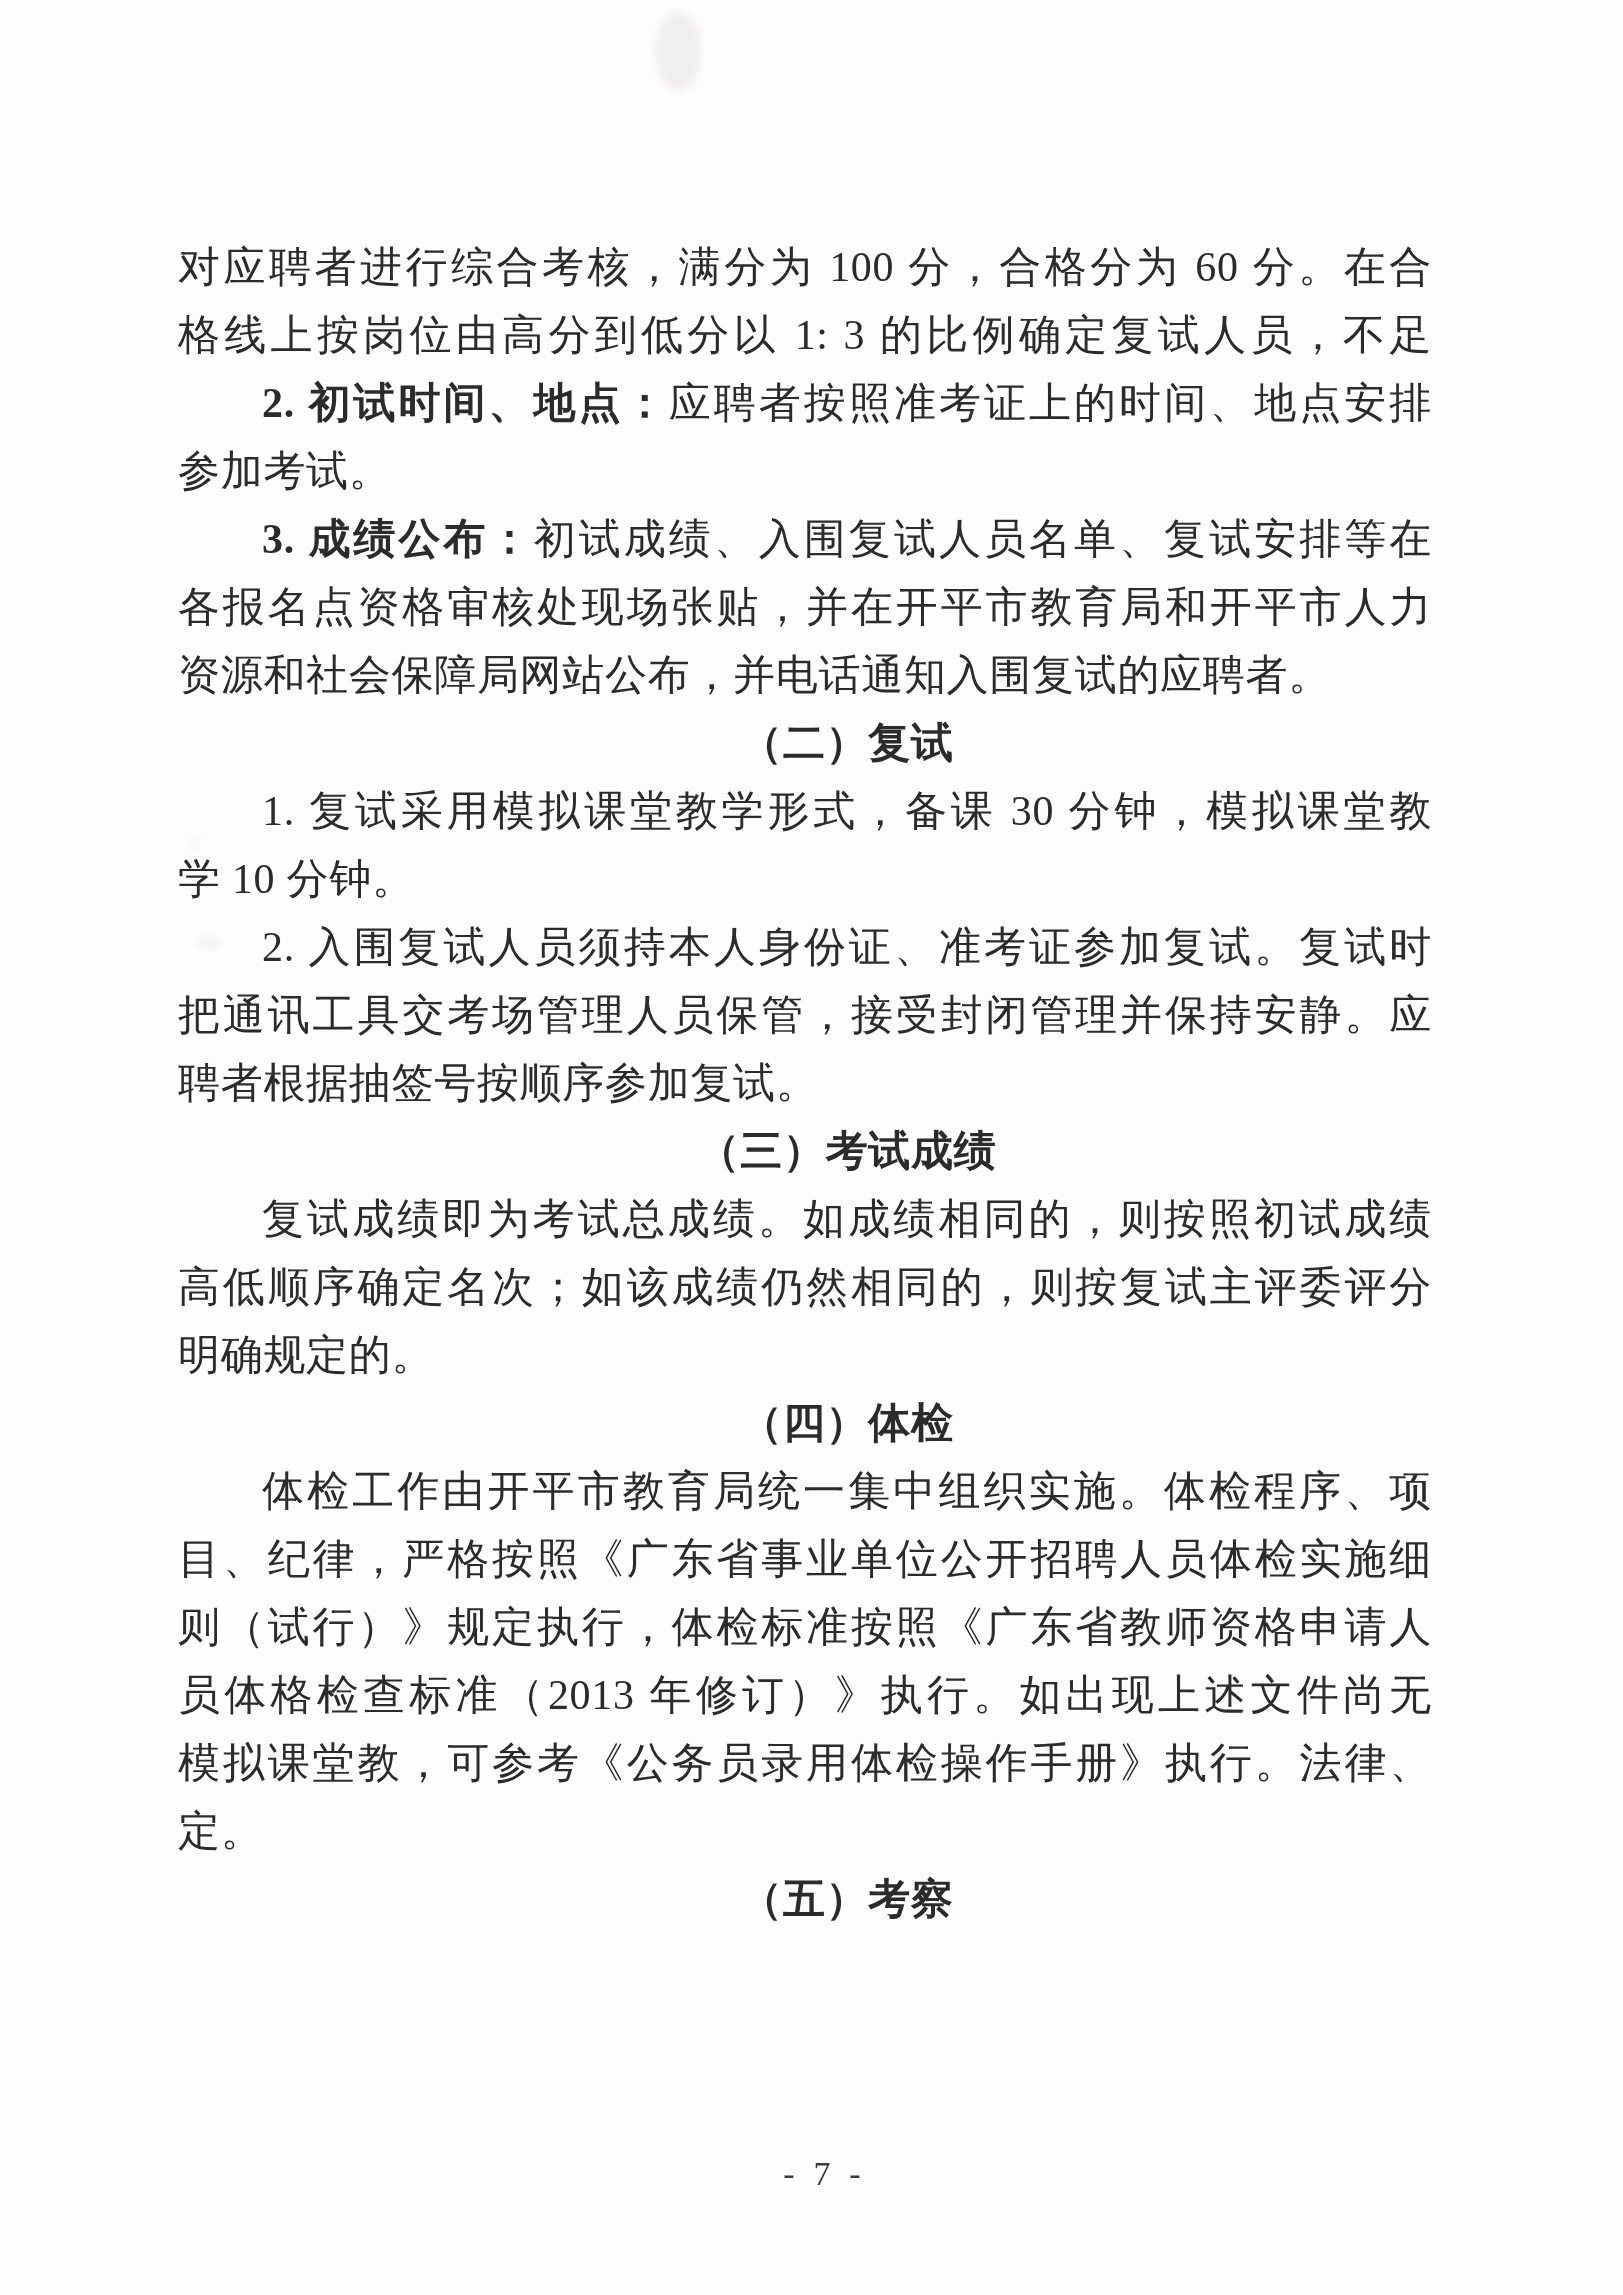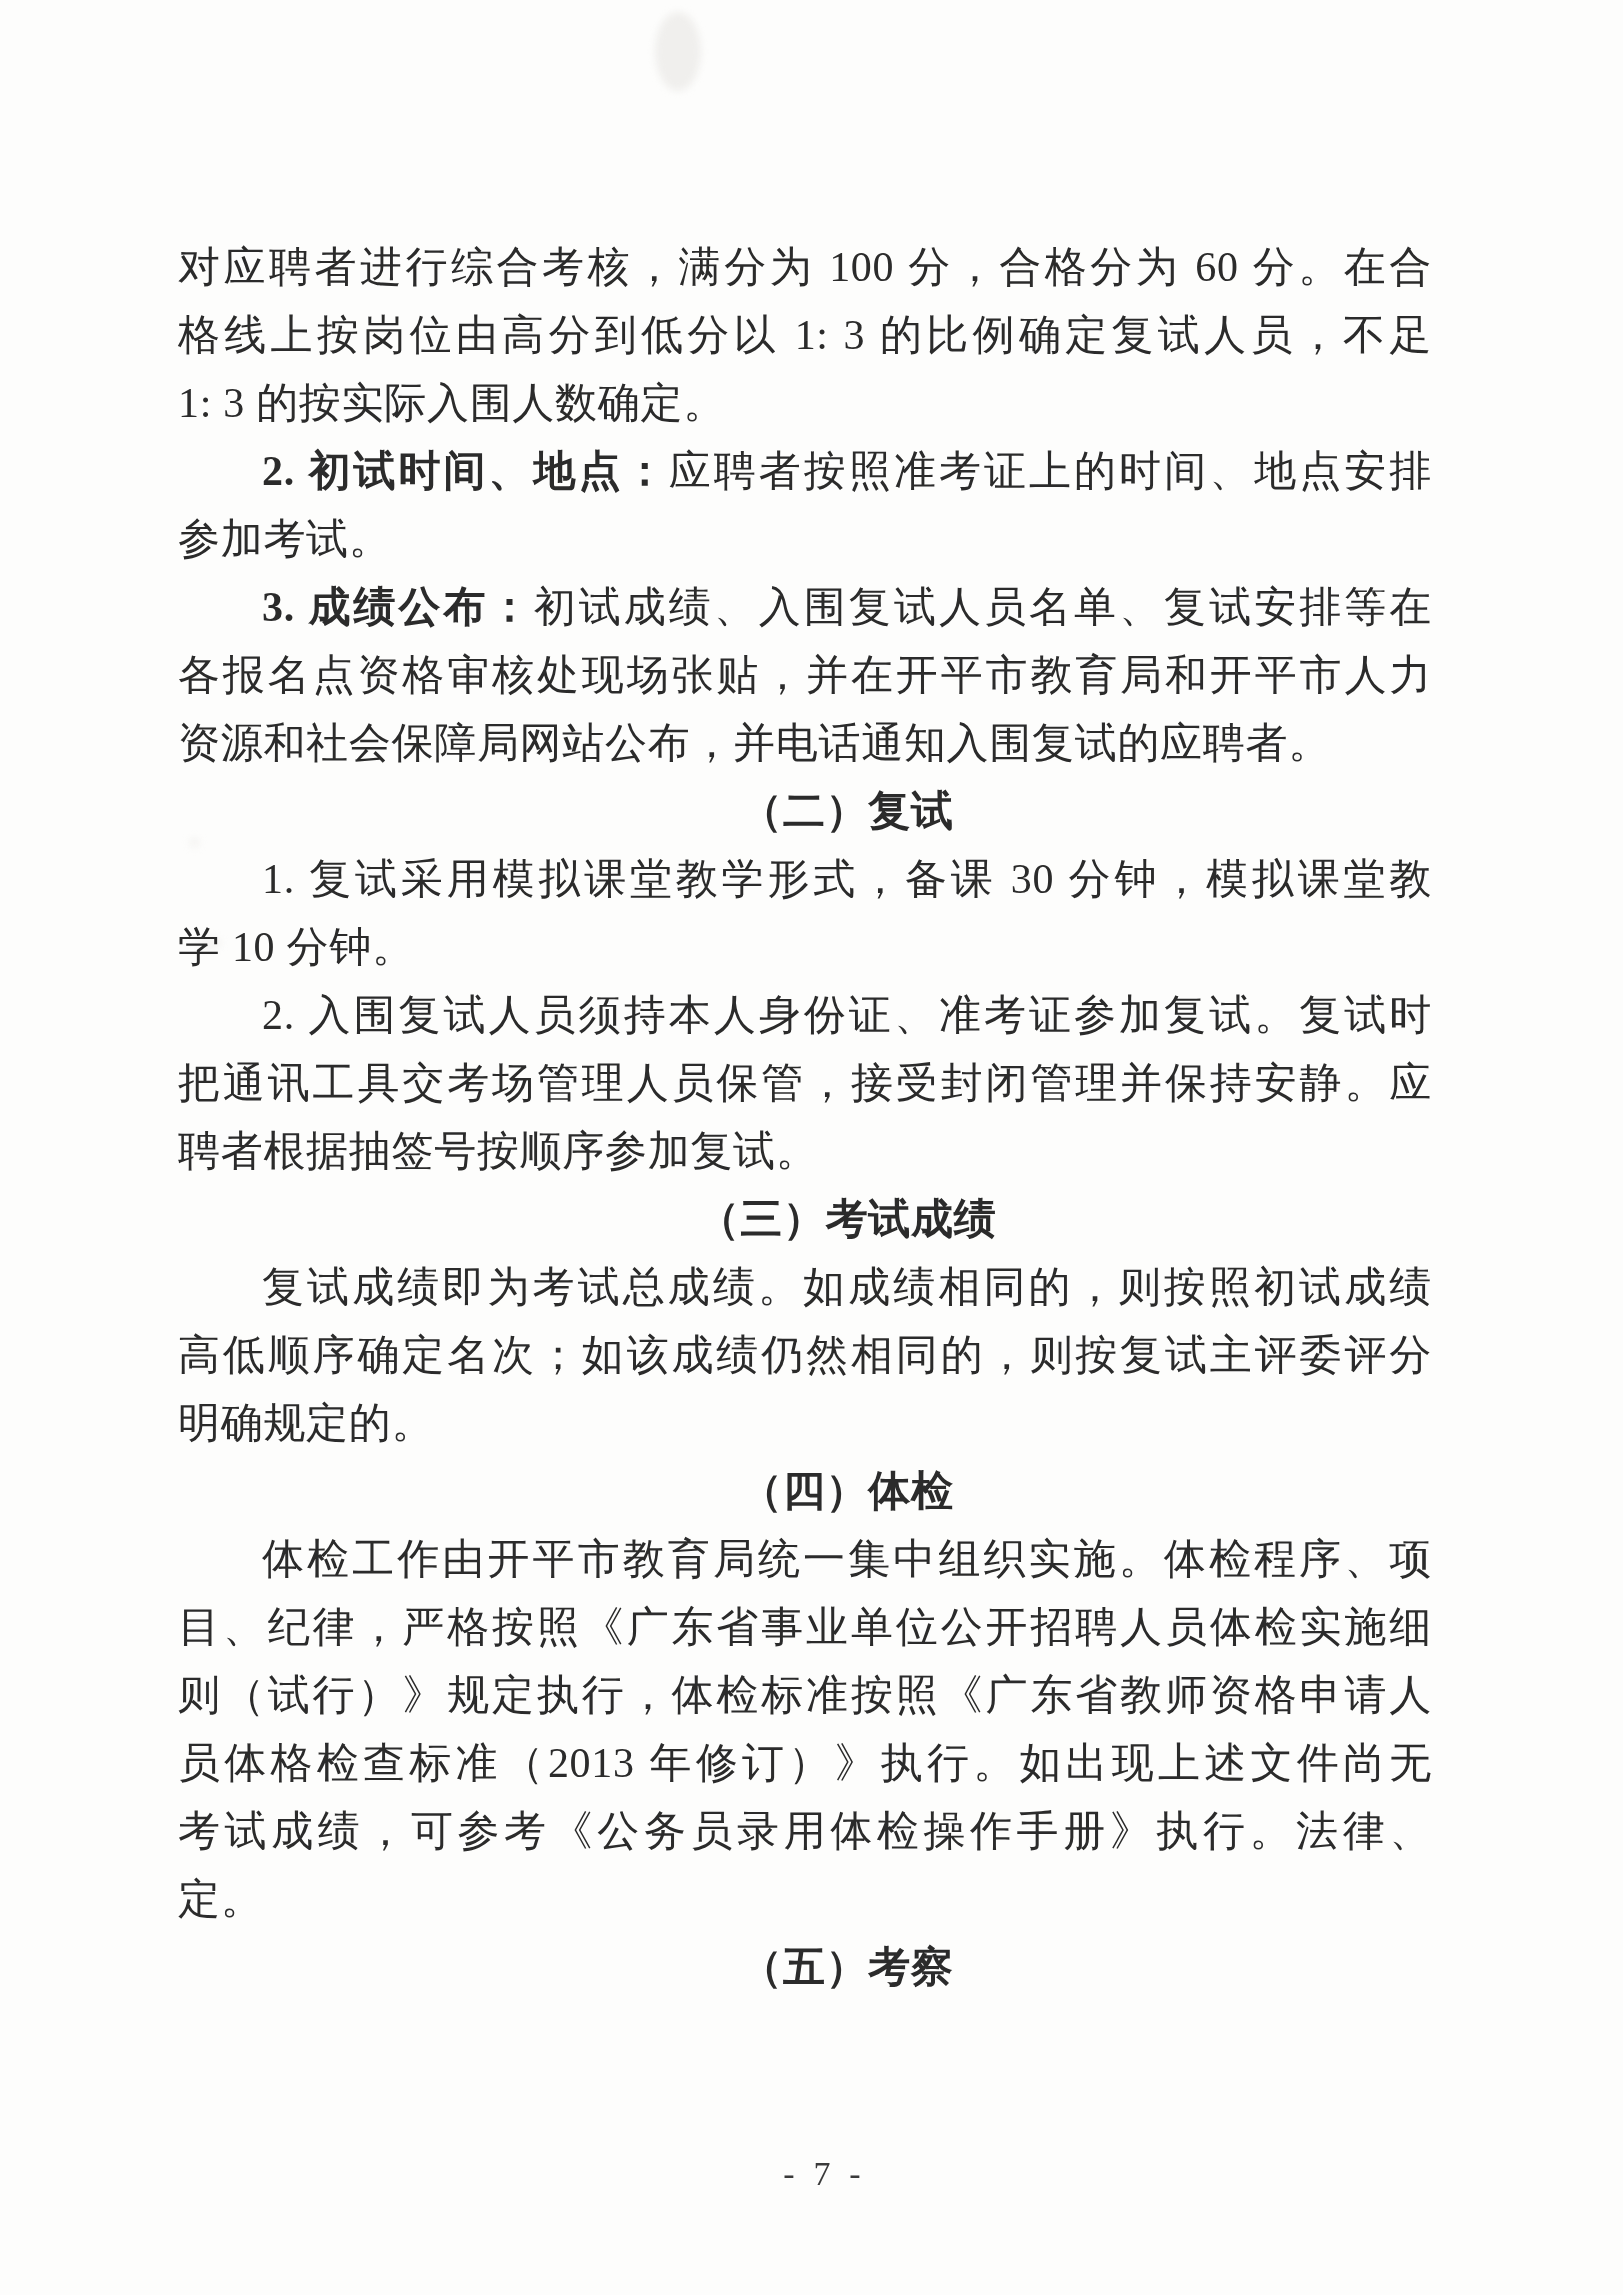--- a/index.html
+++ b/index.html
@@ -54,41 +54,40 @@
 <body>
 
 <div class="page">
   <div class="smudge smudge-1"></div>
   <div class="smudge smudge-2"></div>
   <div class="smudge smudge-3"></div>
 
   <div class="content">
     <div class="line justify"><span class="b"></span><span>对应聘者进行综合考核，满分为 100 分，合格分为 60 分。在合</span></div>
     <div class="line justify"><span class="b"></span><span>格线上按岗位由高分到低分以 1: 3 的比例确定复试人员，不足</span></div>
-    <div class="line"><span class="b"></span><span>1: 3 的按实际入围人数确定。</span></div>
     <div class="line justify indent"><span class="b">2. 初试时间、地点：</span><span>应聘者按照准考证上的时间、地点安排</span></div>
     <div class="line"><span class="b"></span><span>参加考试。</span></div>
     <div class="line justify indent"><span class="b">3. 成绩公布：</span><span>初试成绩、入围复试人员名单、复试安排等在</span></div>
     <div class="line justify"><span class="b"></span><span>各报名点资格审核处现场张贴，并在开平市教育局和开平市人力</span></div>
     <div class="line"><span class="b"></span><span>资源和社会保障局网站公布，并电话通知入围复试的应聘者。</span></div>
     <div class="line indent heading"><span class="b">（二）复试</span><span></span></div>
     <div class="line justify indent"><span class="b"></span><span>1. 复试采用模拟课堂教学形式，备课 30 分钟，模拟课堂教</span></div>
     <div class="line"><span class="b"></span><span>学 10 分钟。</span></div>
     <div class="line justify indent"><span class="b"></span><span>2. 入围复试人员须持本人身份证、准考证参加复试。复试时</span></div>
     <div class="line justify"><span class="b"></span><span>把通讯工具交考场管理人员保管，接受封闭管理并保持安静。应</span></div>
     <div class="line"><span class="b"></span><span>聘者根据抽签号按顺序参加复试。</span></div>
     <div class="line indent heading"><span class="b">（三）考试成绩</span><span></span></div>
     <div class="line justify indent"><span class="b"></span><span>复试成绩即为考试总成绩。如成绩相同的，则按照初试成绩</span></div>
     <div class="line justify"><span class="b"></span><span>高低顺序确定名次；如该成绩仍然相同的，则按复试主评委评分</span></div>
     <div class="line"><span class="b"></span><span>明确规定的。</span></div>
     <div class="line indent heading"><span class="b">（四）体检</span><span></span></div>
     <div class="line justify indent"><span class="b"></span><span>体检工作由开平市教育局统一集中组织实施。体检程序、项</span></div>
     <div class="line justify"><span class="b"></span><span>目、纪律，严格按照《广东省事业单位公开招聘人员体检实施细</span></div>
     <div class="line justify"><span class="b"></span><span>则（试行）》规定执行，体检标准按照《广东省教师资格申请人</span></div>
     <div class="line justify"><span class="b"></span><span>员体格检查标准（2013 年修订）》执行。如出现上述文件尚无</span></div>
-    <div class="line justify"><span class="b"></span><span>考试成绩，可参考《公务员录用体检操作手册》执行。法律、</span></div>
+    <div class="line justify"><span class="b"></span><span>模拟课堂教，可参考《公务员录用体检操作手册》执行。法律、</span></div>
     <div class="line"><span class="b"></span><span>定。</span></div>
     <div class="line indent heading"><span class="b">（五）考察</span><span></span></div>
   </div>
 
   <div class="footer">- 7 -</div>
 </div>
 
 
 </body></html>

